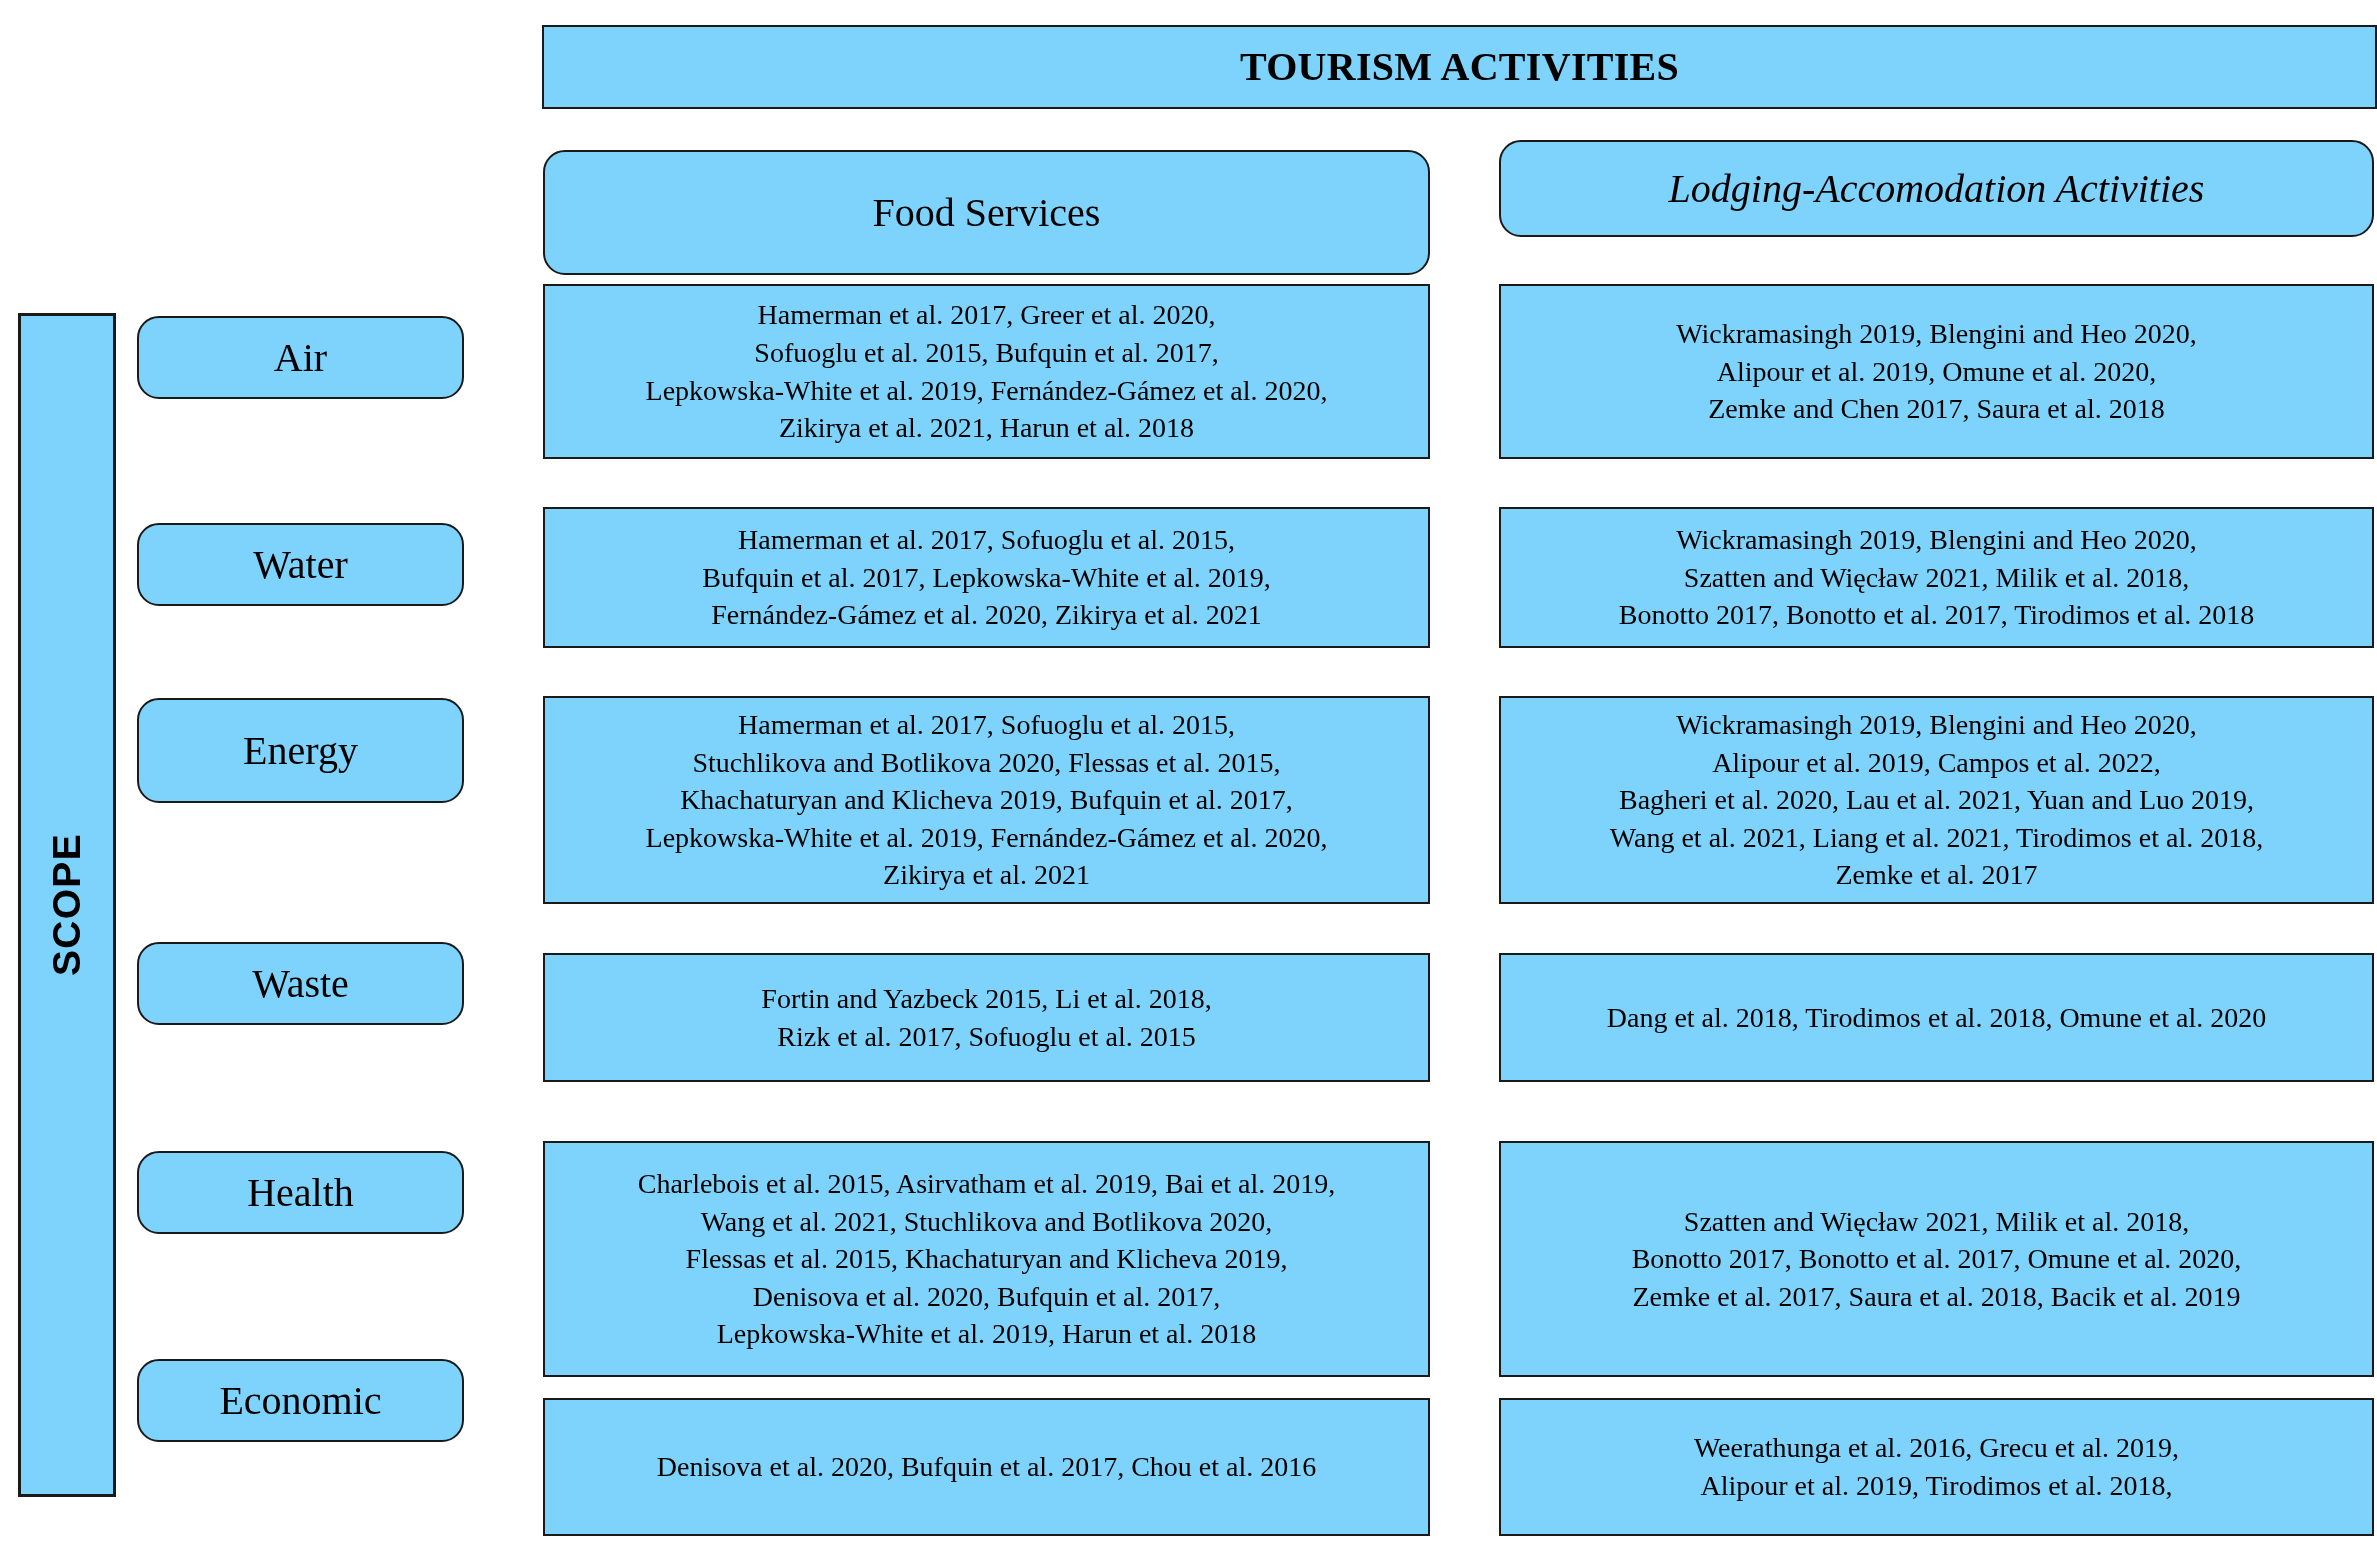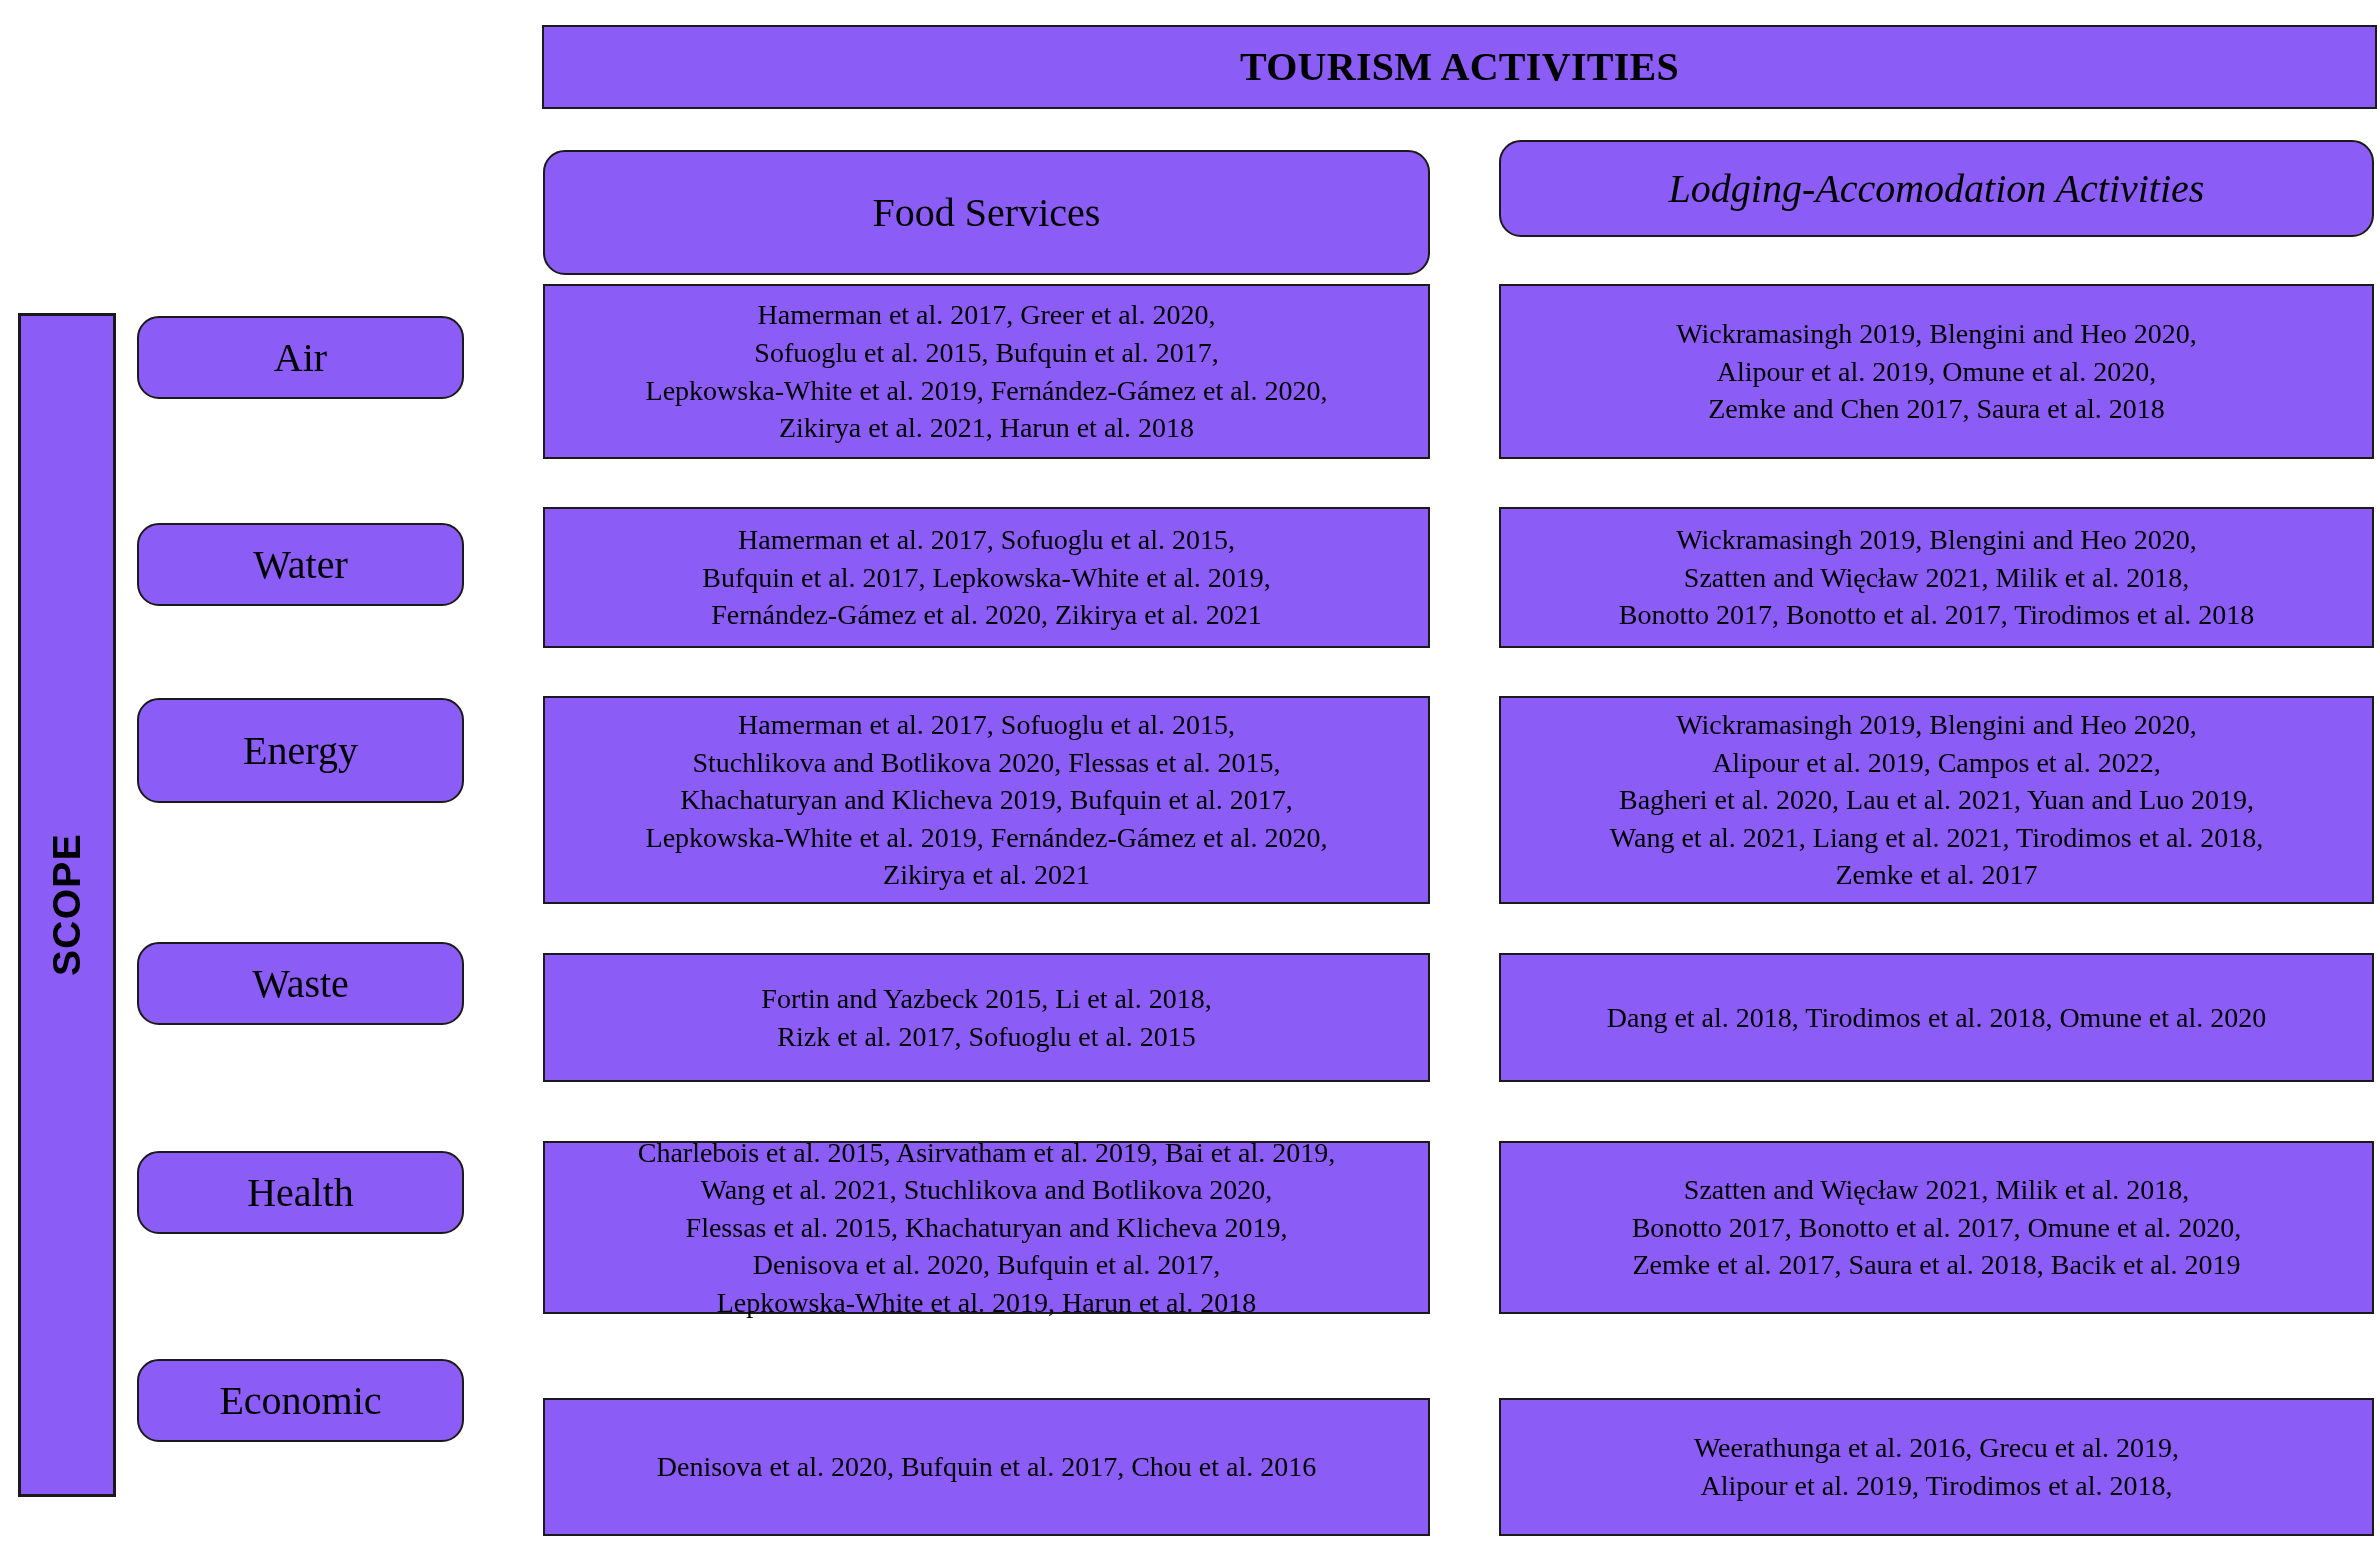--- a/index.html
+++ b/index.html
@@ -14,21 +14,21 @@
     color: #000000;
     position: relative;
     overflow: hidden;
   }
 
   
   .box {
     position: absolute;
     box-sizing: border-box;
     border: 2.6px solid #1a1a1a;
-    background: #8b5cf6;
+    background: #7dd3fc;
     display: flex;
     align-items: center;
     justify-content: center;
     text-align: center;
     line-height: 1.30;
   }
   .rounded {
     border-radius: 22px;
   }
 
@@ -94,21 +94,21 @@
   }
   .cell-food  { left: 543px; width: 887px; }
   .cell-lodge { left: 1499px; width: 875px; }
   .cell span { display: block; }
 
   
   .r-air    { top: 284px;  height: 175px; }
   .r-water  { top: 507px;  height: 141px; }
   .r-energy { top: 696px; height: 208px; }
   .r-waste  { top: 953px; height: 129px; }
-  .r-health { top: 1141px; height: 173px; }
+  .r-health { top: 1141px; height: 236px; }
   .r-econ   { top: 1398px; height: 138px; }
 
   .chip-air    { top: 316px;  height: 83px; }
   .chip-water  { top: 523px;  height: 83px; }
   .chip-energy { top: 698px; height: 105px; }
   .chip-waste  { top: 942px; height: 83px; }
   .chip-health { top: 1151px; height: 83px; }
   .chip-econ   { top: 1359px; height: 83px; justify-content: center; }
 </style>
 </head>

